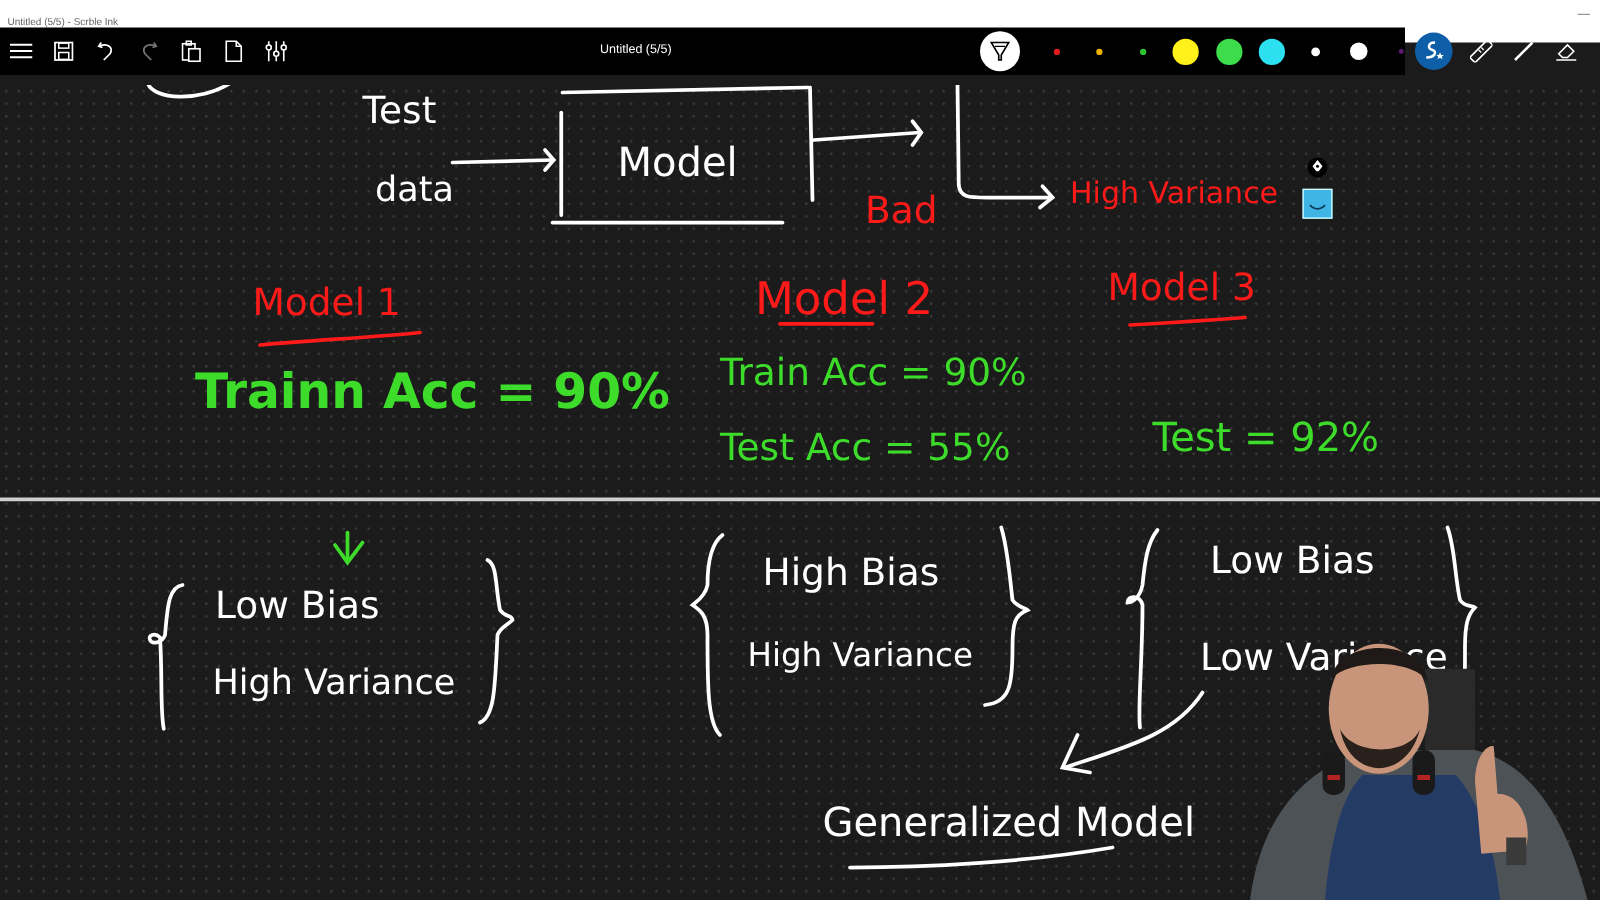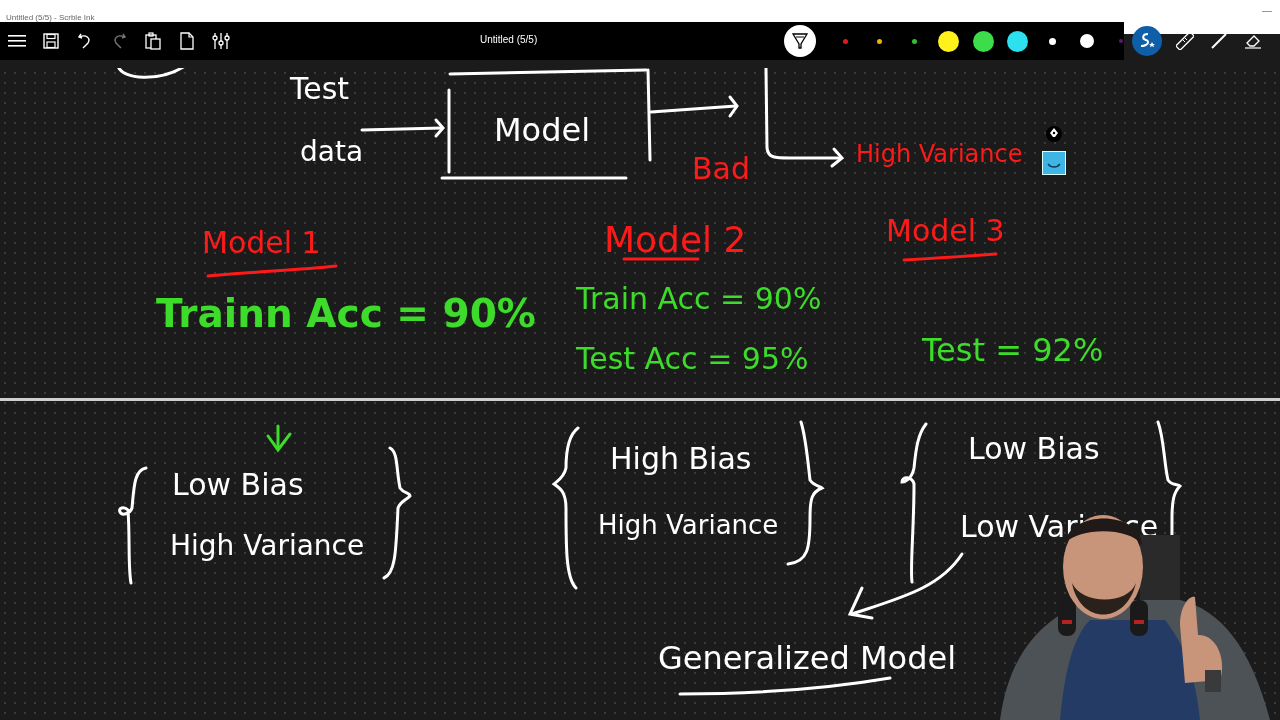--- a/index.html
+++ b/index.html
@@ -207,21 +207,21 @@
   <div class="hw red" style="left:692px;top:86px;font-size:30px;">Bad</div>
   <div class="hw red" style="left:856px;top:74px;font-size:24px;">High Variance</div>
 
   <div class="hw red" style="left:202px;top:160px;font-size:30px;">Model 1</div>
   <div class="hw green" style="left:156px;top:226px;font-size:39px;font-weight:bold;">Trainn Acc = 90%</div>
   <div class="hw white" style="left:172px;top:402px;font-size:30px;">Low  Bias</div>
   <div class="hw white" style="left:170px;top:464px;font-size:28px;">High  Variance</div>
 
   <div class="hw red" style="left:604px;top:154px;font-size:36px;">Model 2</div>
   <div class="hw green" style="left:576px;top:216px;font-size:30px;">Train  Acc = 90%</div>
-  <div class="hw green" style="left:576px;top:276px;font-size:30px;">Test Acc = 95%</div>
+  <div class="hw green" style="left:576px;top:276px;font-size:30px;">Test Acc = 55%</div>
   <div class="hw white" style="left:610px;top:376px;font-size:30px;">High  Bias</div>
   <div class="hw white" style="left:598px;top:444px;font-size:26px;">High  Variance</div>
 
   <div class="hw red" style="left:886px;top:148px;font-size:30px;">Model 3</div>
   <div class="hw green" style="left:922px;top:266px;font-size:32px;text-align:right;">Test  =  92%</div>
   <div class="hw white" style="left:968px;top:366px;font-size:30px;">Low Bias</div>
   <div class="hw white" style="left:960px;top:444px;font-size:30px;">Low  Variance</div>
 
   <div class="hw white" style="left:658px;top:574px;font-size:32px;">Generalized Model</div>
 

